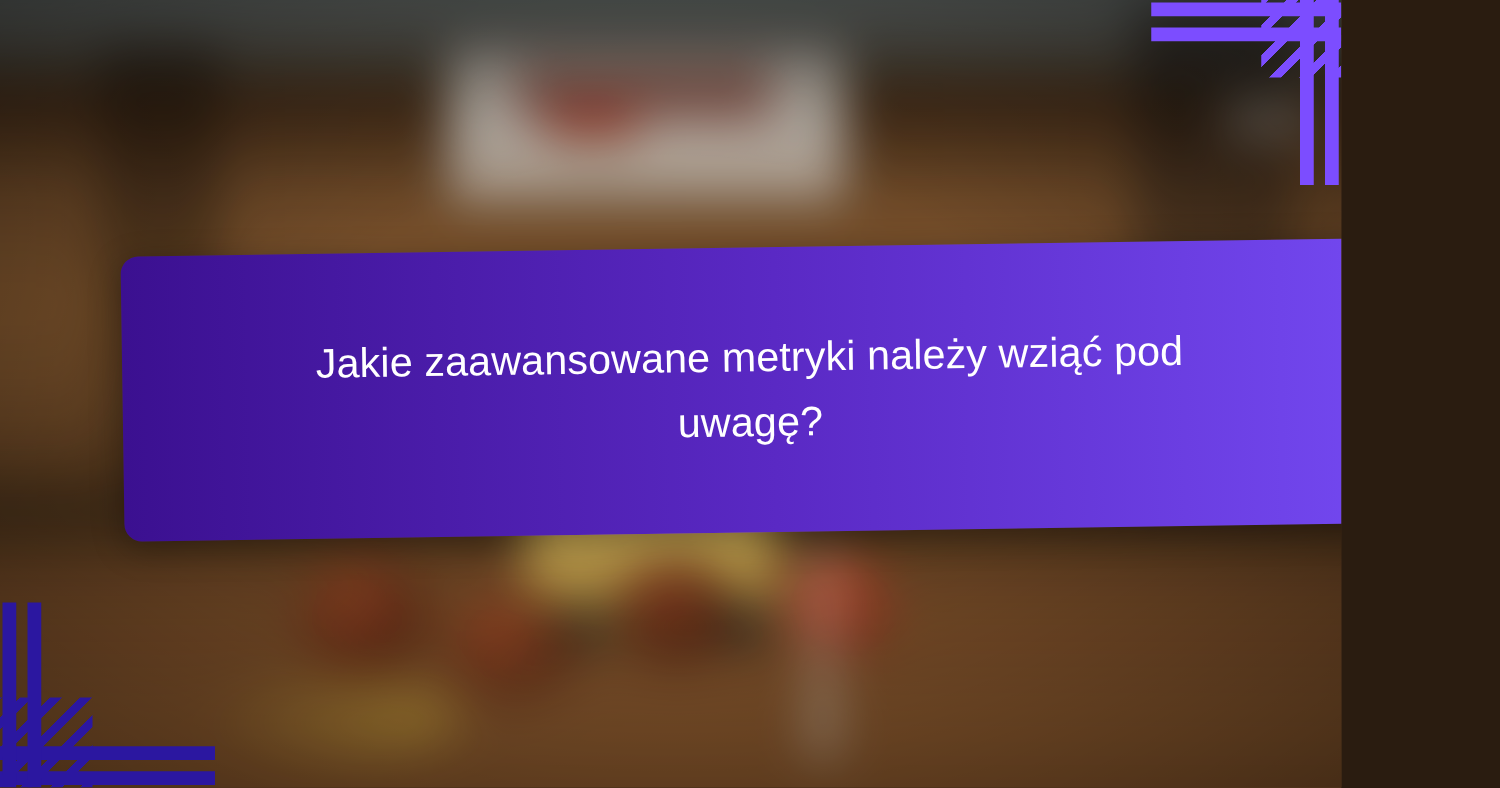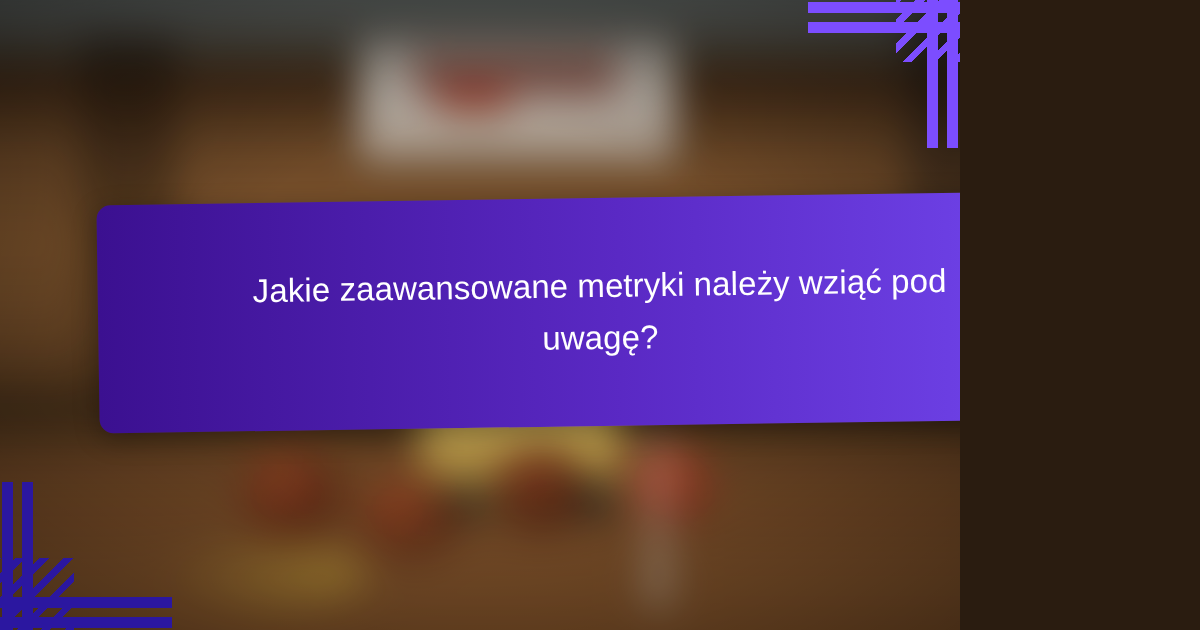--- a/index.html
+++ b/index.html
@@ -6,21 +6,21 @@
 
   html, body {
     width:1200px; height:630px;
     overflow:hidden;
     background:#2a1c10;
     font-family:"Liberation Sans", sans-serif;
   }
 
   #stage {
     position:relative;
-    width:960px;
+    width:1073px;
     height:630px;
     overflow:hidden;
   }
 
   
   .bg-photo {
     position:absolute;
     inset:-40px;
     width:1280px;
     height:710px;

